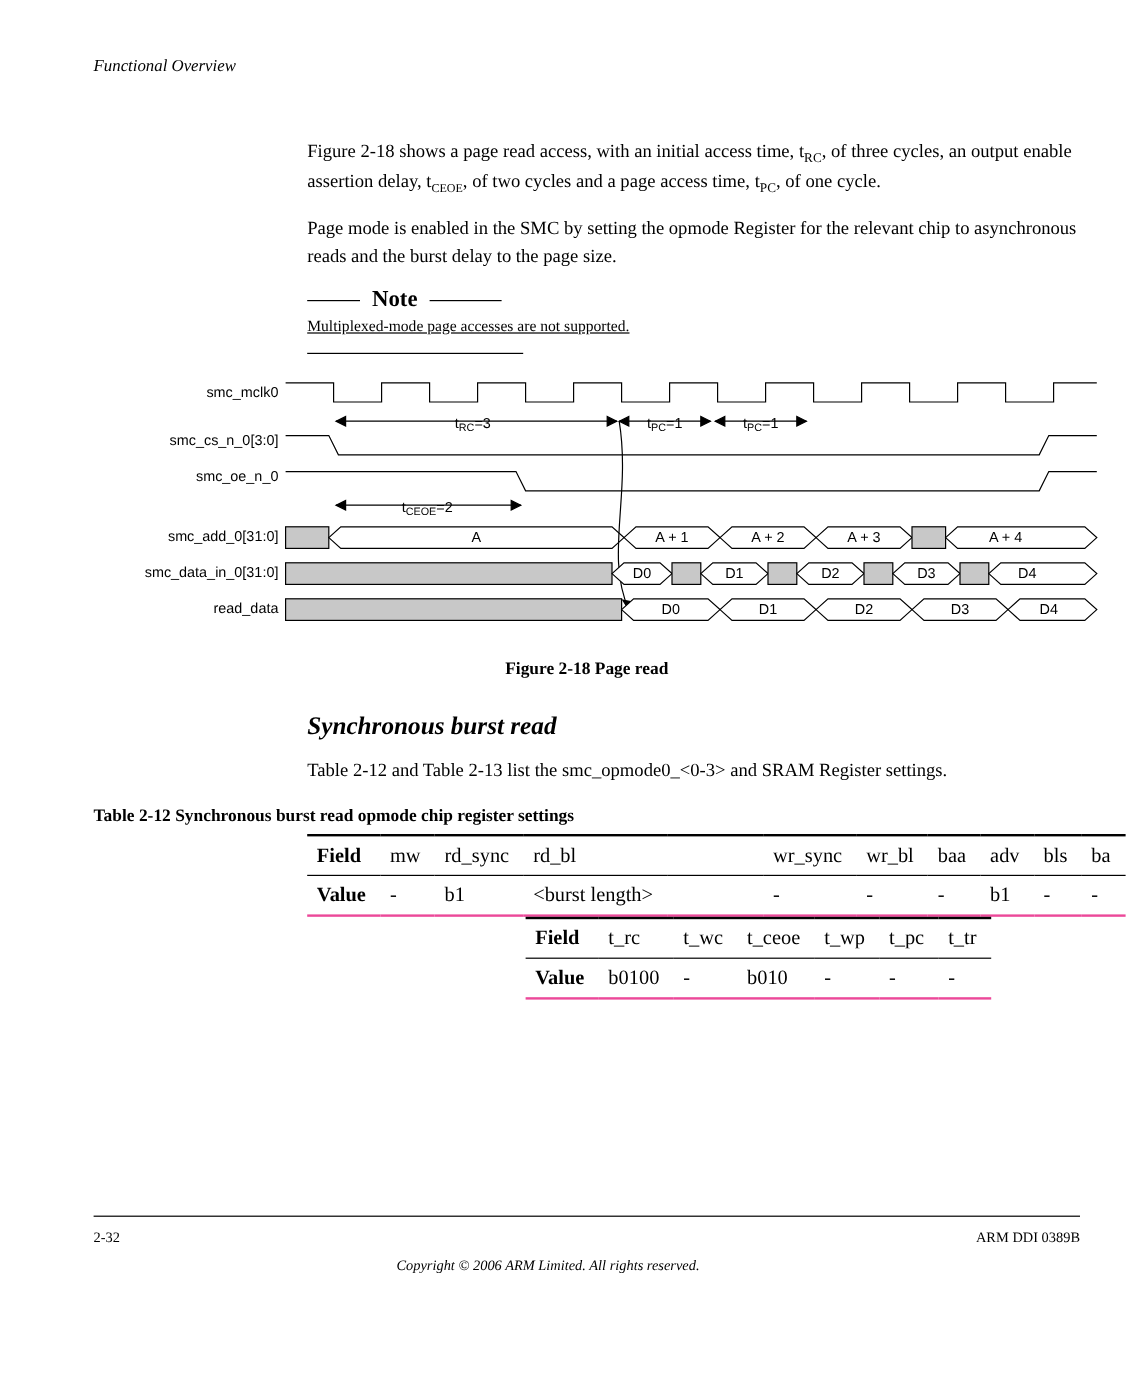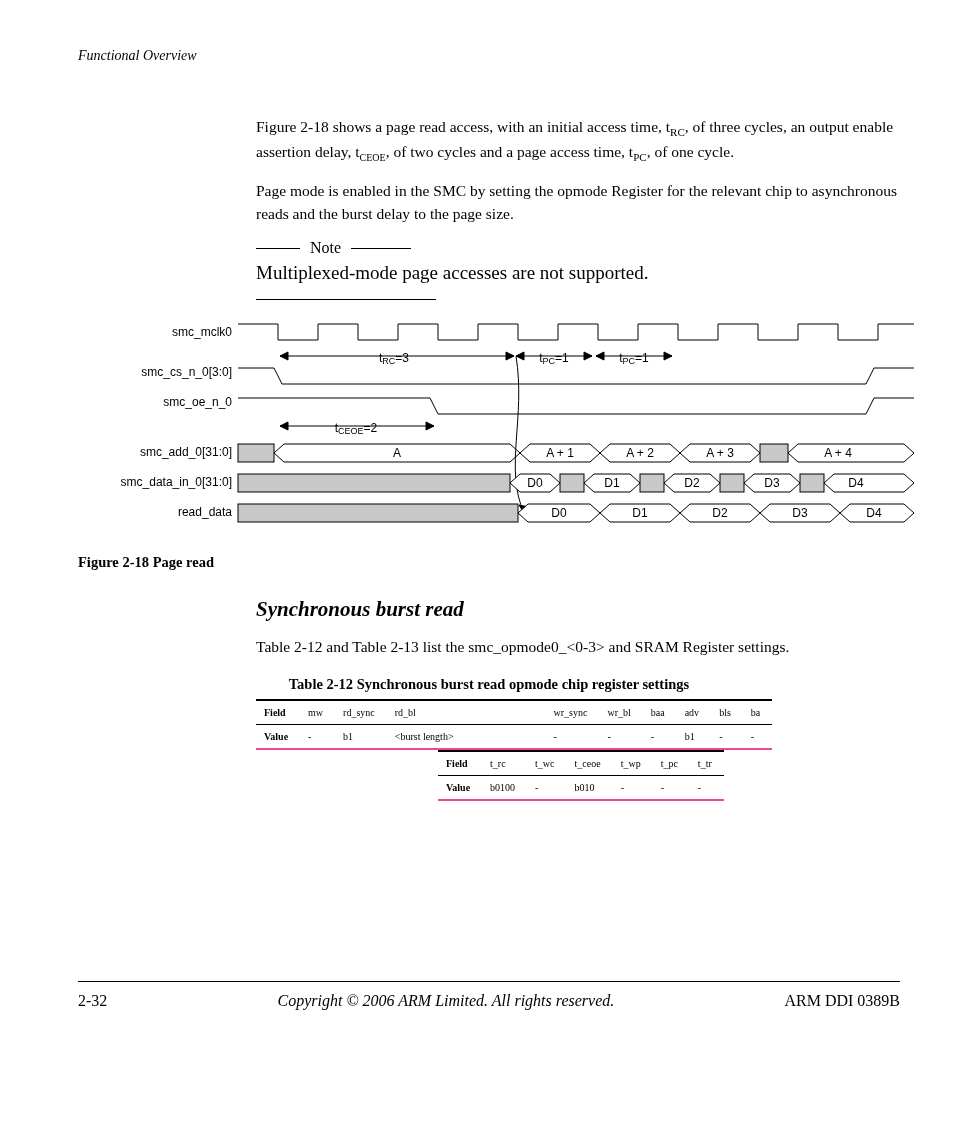--- a/index.html
+++ b/index.html
@@ -34,46 +34,46 @@
     margin-left: 178px;
     margin-top: 10px;
     margin-bottom: 18px;
   }
   .note-header {
     display:flex; align-items:center; gap:10px;
     margin-bottom: 2px;
   }
   .note-rule-short { border-top:1px solid #000; width:44px; }
   .note-rule-long  { border-top:1px solid #000; width:60px; }
-  .note-label { font-weight: normal; font-size:16px;text-align:center; }
+  .note-label { font-weight: bold; font-size:19px;text-align:center; }
   .note-footer-rule { border-top:1px solid #000; width:180px; margin-top:12px; }
   .figure-caption {
-    text-align: left;
+    text-align: center;
     font-weight: bold;
     font-size: 14.5px;
     margin: 22px 0 26px 0;
   }
   .subheading {
     font-style: italic;
     font-weight: bold;
     font-size: 21px;
     margin-left: 178px;
     margin-bottom: 14px;
   }
   .table-caption {
-    text-align: center;
+    text-align: left;
     font-weight: bold;
     font-size: 14.5px;
     margin: 18px 0 6px 0;
   }
   
   table.reg {
     border-collapse: collapse;
     margin-left: 178px;
-    font-size: 10px;
+    font-size: 17px;
   }
   table.reg.reg2 { margin-left: 360px; }
   table.reg th, table.reg td {
     padding: 6px 12px 6px 8px;
     text-align: left;
     white-space: nowrap;
   }
   table.reg thead tr th { border-top: 2px solid #000; border-bottom: 1px solid #000; font-weight: normal;}
   table.reg thead tr th.field-col { font-weight: bold; }
   table.reg tbody tr td { border-bottom: 2px solid #ec4899; }
@@ -86,24 +86,24 @@
     text-decoration: underline;
   }
   
   .footer-rule {
     border-top:1px solid #000;
     margin-top: 180px;
   }
   .footer-row {
     display:flex;
     justify-content: space-between;
-    font-size: 16px;
+    font-size: 12px;
     padding-top: 10px;
   }
-  .footer-center { font-style: italic; }
+  .footer-center { font-style: italic; margin-top: 23px; }
 </style>
 </head>
 <body>
 
 <div class="page">
 
   <div class="header-italic">Functional Overview</div>
 
   <div class="body-text">
     <p>
@@ -114,21 +114,21 @@
   <div class="body-text">
     <p>Page mode is enabled in the SMC by setting the opmode Register for the relevant chip to asynchronous reads and the burst delay to the page size.</p>
   </div>
 
   <div class="note-block">
     <div class="note-header">
       <span class="note-rule-short"></span>
       <span class="note-label">Note</span>
       <span class="note-rule-long"></span>
     </div>
-    <div style="font-size:19px; line-height:1.45;">Multiplexed-mode page accesses are not supported.</div>
+    <div style="font-size:13px; line-height:1.45;text-decoration:underline;">Multiplexed-mode page accesses are not supported.</div>
     <div class="note-footer-rule"></div>
   </div>
 
   <div class="diagram-wrap">
     <svg width="846" height="210" viewBox="0 0 846 210" font-family="Helvetica, Arial, sans-serif">
 
       <text x="158" y="18" text-anchor="end" font-size="12">smc_mclk0</text>
       <text x="158" y="58" text-anchor="end" font-size="12">smc_cs_n_0[3:0]</text>
       <text x="158" y="88" text-anchor="end" font-size="12">smc_oe_n_0</text>
       <text x="158" y="138" text-anchor="end" font-size="12">smc_add_0[31:0]</text>

